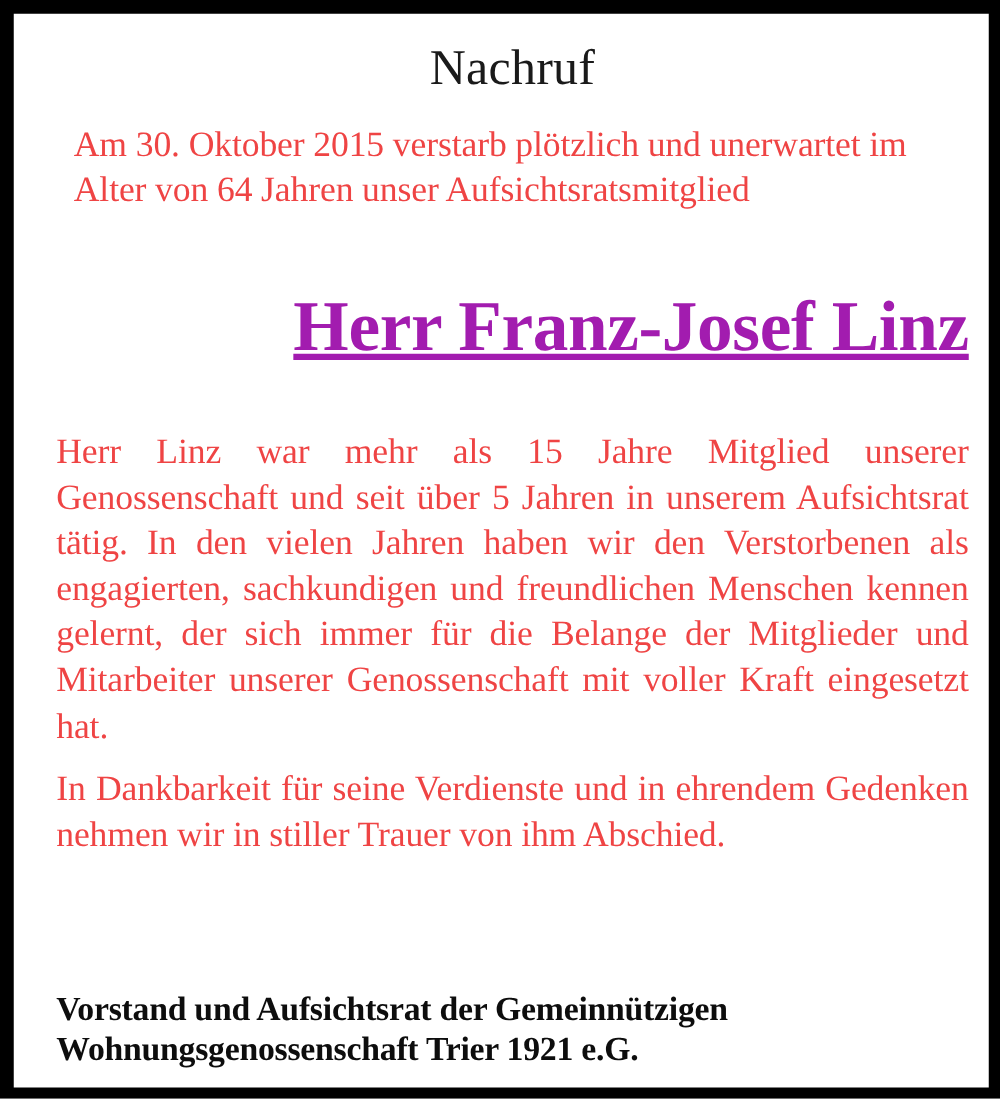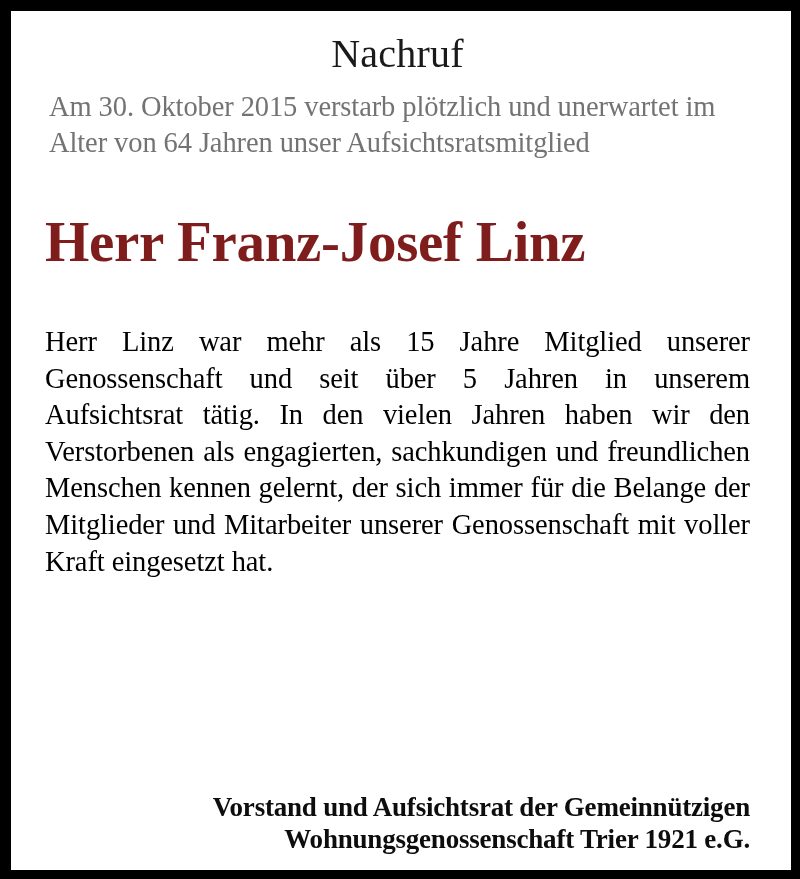--- a/index.html
+++ b/index.html
@@ -21,21 +21,21 @@
     width: 800px;
     height: 879px;
     background: #000000;
     padding: 11px 9px 9px 11px;
   }
   .notice-inner {
     box-sizing: border-box;
     width: 100%;
     height: 100%;
     background: #ffffff;
-    padding: 22px 41px 14px 34px;
+    padding: 22px 16px 14px 34px;
     display: flex;
     flex-direction: column;
     color: #111111;
   }
 
   
   .headline {
     text-align: center;
     font-size: 40px;
     line-height: 1.06;
@@ -43,57 +43,58 @@
     letter-spacing: 0.2px;
     margin: 0 0 10px 0;
     color: #1a1a1a;
   }
 
   
   .intro {
     font-size: 28.5px;
     line-height: 1.24;
     text-align: left;
-    margin: 4px;
-    color: #737373;
+    margin: 14px;
+    color: #ef4444;
     letter-spacing: -0.1px;
   }
 
   
   .name {
-    text-align: left;
+    text-align: right;
     font-weight: 700;
     font-size: 57px;
     line-height: 1.05;
     letter-spacing: -0.3px;
     margin: 48px 0 52px 0;
-    color: #7f1d1d;
+    color: #a21caf;
     white-space: nowrap;
+    text-decoration: underline;
   }
 
   
   .body-para {
     font-size: 28.5px;
     line-height: 1.285;
     text-align: justify;
     text-justify: inter-word;
     margin: 0 0 14px 0;
-    color: #000000;
+    color: #ef4444;
     letter-spacing: -0.1px;
     hyphens: none;
   }
   .body-para.last {
     margin-bottom: 0;
   }
 
   
   .signature {
     margin-top: auto;
     padding-top: 30px;
-    text-align: right;
+    text-align: left;
   }
   .sig-org {
     font-weight: 700;
     font-size: 27px;
     line-height: 1.21;
     color: #0d0d0d;
     letter-spacing: -0.2px;
     margin: 0;
   }
   .sig-addr {
@@ -112,20 +113,21 @@
   <div class="notice-inner">
 
     <h1 class="headline">Nachruf</h1>
 
     <p class="intro">Am 30. Oktober 2015 verstarb plötzlich und unerwartet im Alter von 64 Jahren unser Aufsichtsratsmitglied</p>
 
     <h2 class="name">Herr Franz-Josef Linz</h2>
 
     <p class="body-para">Herr Linz war mehr als 15 Jahre Mitglied unserer Genossenschaft und seit über 5 Jahren in unserem Aufsichtsrat tätig. In den vielen Jahren haben wir den Verstorbenen als engagierten, sachkundigen und freundlichen Menschen kennen gelernt, der sich immer für die Belange der Mitglieder und Mitarbeiter unserer Genossenschaft mit voller Kraft eingesetzt hat.</p>
 
+    <p class="body-para">In Dankbarkeit für seine Verdienste und in ehrendem Gedenken nehmen wir in stiller Trauer von ihm Abschied.</p>
 
 
     <div class="signature">
       <div class="sig-org">Vorstand und Aufsichtsrat der Gemeinnützigen</div>
       <div class="sig-org">Wohnungsgenossenschaft Trier 1921 e.G.</div>
     </div>
 
   </div>
 </div>
 

